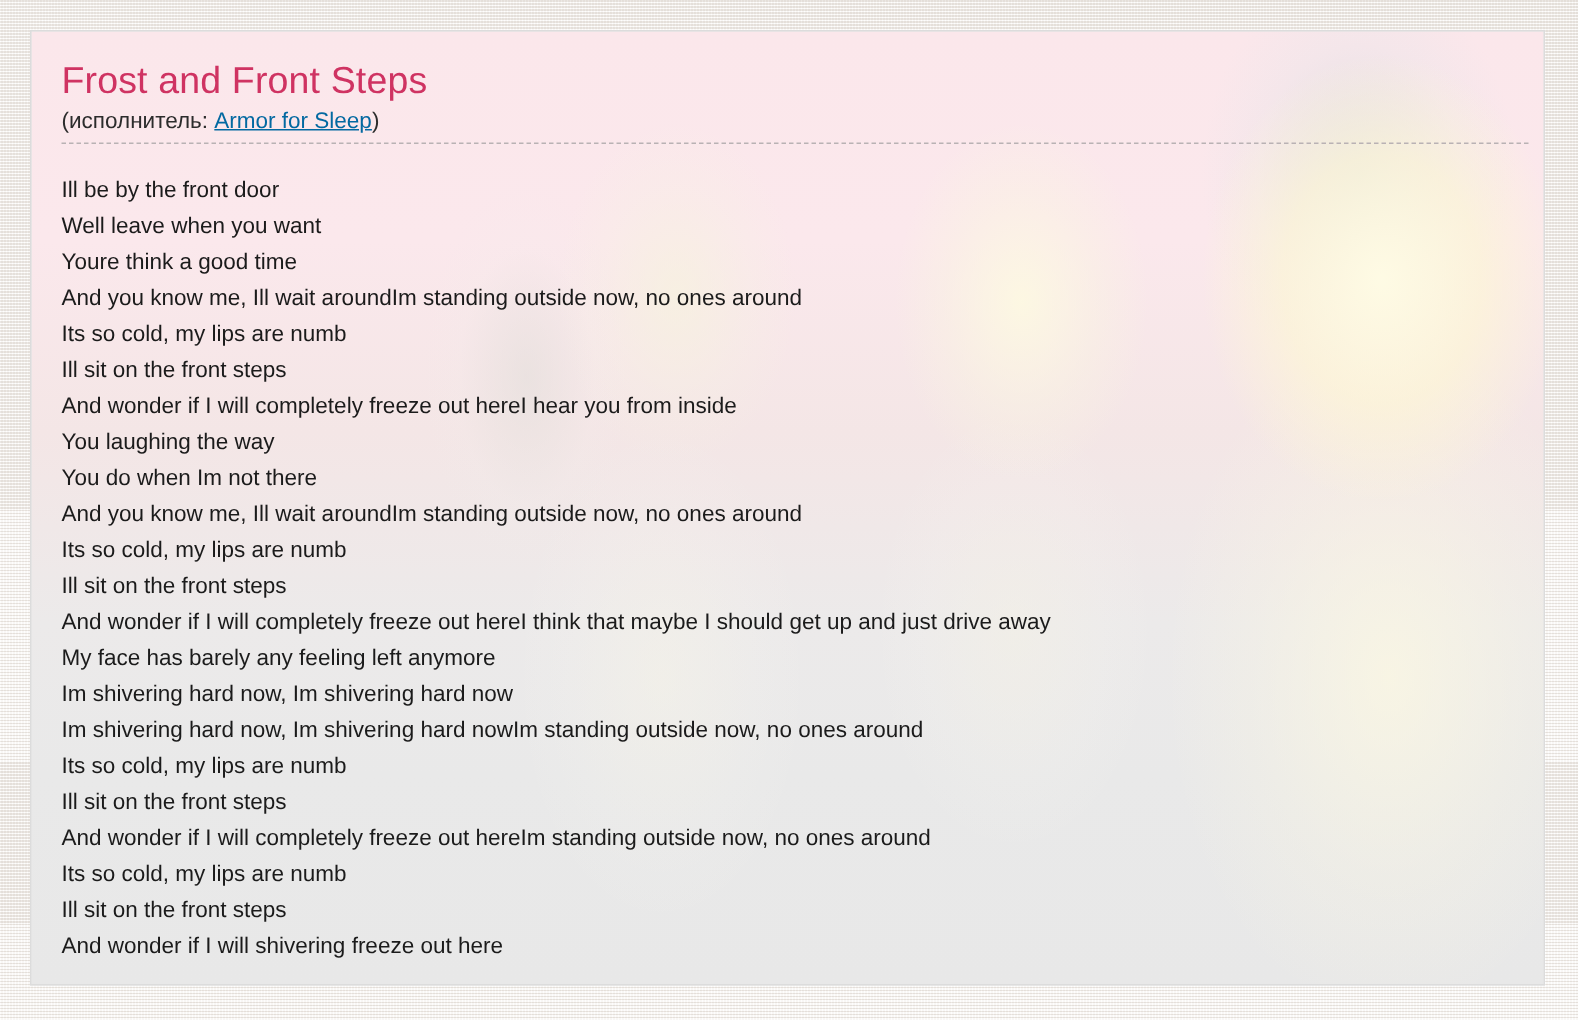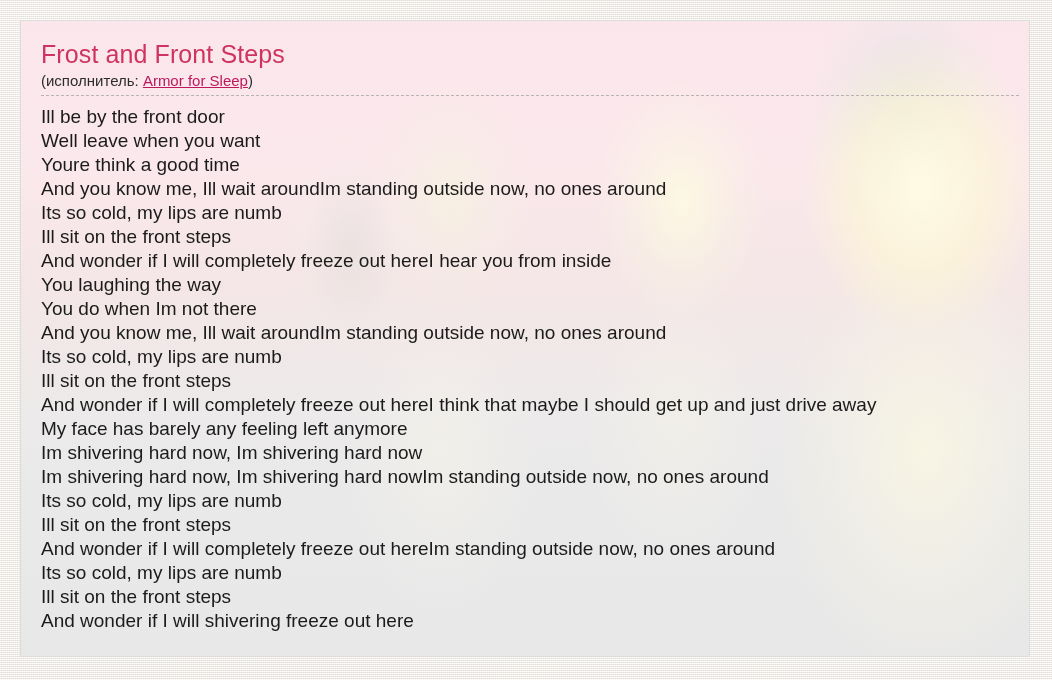--- a/index.html
+++ b/index.html
@@ -85,29 +85,29 @@
 
   #artist-line {
     font-size: 15px;
     line-height: 20px;
     color: #2c2c2c;
     margin-top: 2px;
     white-space: nowrap;
   }
 
   #artist-link {
-    color: #be185d;
+    color: #0369a1;
     text-decoration: underline;
     cursor: pointer;
   }
 
   
   #lyrics-body {
-    margin-top: 9px;
-    font-size: 19px;
+    margin-top: 19px;
+    font-size: 15px;
     line-height: 24px;
     color: #1b1b1b;
     white-space: nowrap;
   }
   .lyric-line {
     white-space: nowrap;
     height: 24px;
   }
 </style>
 </head>

